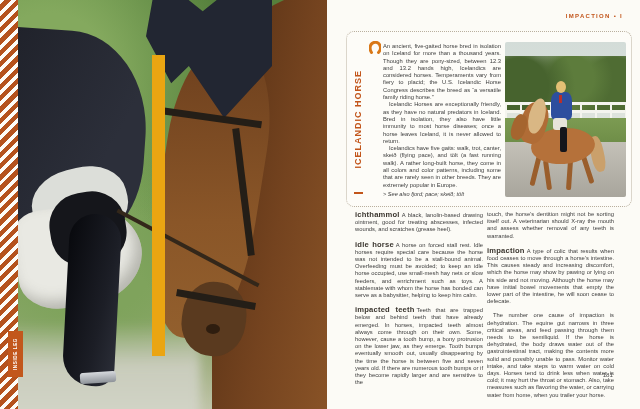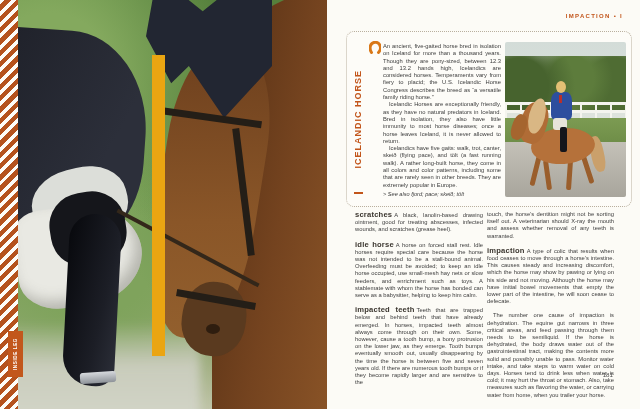--- a/index.html
+++ b/index.html
@@ -179,21 +179,21 @@
         <div class="ph-horse-head"></div>
         <div class="ph-rider-jacket"></div>
         <div class="ph-rider-tie"></div>
         <div class="ph-rider-head"></div>
         <div class="ph-rider-breech"></div>
         <div class="ph-rider-boot"></div>
       </div>
     </div>
 
     <div class="entries-col col1">
-      <p class="entry"><span class="term">scratches</span><span class="tbody">A black, lanolin-based drawing ointment, good for treating abscesses, infected wounds, and scratches (grease heel).</span></p>
+      <p class="entry"><span class="term">ichthammol</span><span class="tbody">A black, lanolin-based drawing ointment, good for treating abscesses, infected wounds, and scratches (grease heel).</span></p>
       <p class="entry"><span class="term">idle horse</span><span class="tbody">A horse on forced stall rest. Idle horses require special care because the horse was not intended to be a stall-bound animal. Overfeeding must be avoided; to keep an idle horse occupied, use small-mesh hay nets or slow feeders, and enrichment such as toys. A stablemate with whom the horse has bonded can serve as a babysitter, helping to keep him calm.</span></p>
       <p class="entry"><span class="term">impacted teeth</span><span class="tbody">Teeth that are trapped below and behind teeth that have already emerged. In horses, impacted teeth almost always come through on their own. Some, however, cause a tooth bump, a bony protrusion on the lower jaw, as they emerge. Tooth bumps eventually smooth out, usually disappearing by the time the horse is between five and seven years old. If there are numerous tooth bumps or if they become rapidly larger and are sensitive to the</span></p>
     </div>
 
     <div class="entries-col col2">
       <p class="cont">touch, the horse's dentition might not be sorting itself out. A veterinarian should X-ray the mouth and assess whether removal of any teeth is warranted.</p>
       <p class="entry"><span class="term">impaction</span><span class="tbody">A type of colic that results when food ceases to move through a horse's intestine. This causes steady and increasing discomfort, which the horse may show by pawing or lying on his side and not moving. Although the horse may have initial bowel movements that empty the lower part of the intestine, he will soon cease to defecate.</span></p>
       <p class="para2">The number one cause of impaction is dehydration. The equine gut narrows in three critical areas, and feed passing through them needs to be semiliquid. If the horse is dehydrated, the body draws water out of the gastrointestinal tract, making the contents more solid and possibly unable to pass. Monitor water intake, and take steps to warm water on cold days. Horses tend to drink less when water is cold; it may hurt the throat or stomach. Also, take measures such as flavoring the water, or carrying water from home, when you trailer your horse.</p>
     </div>
 

